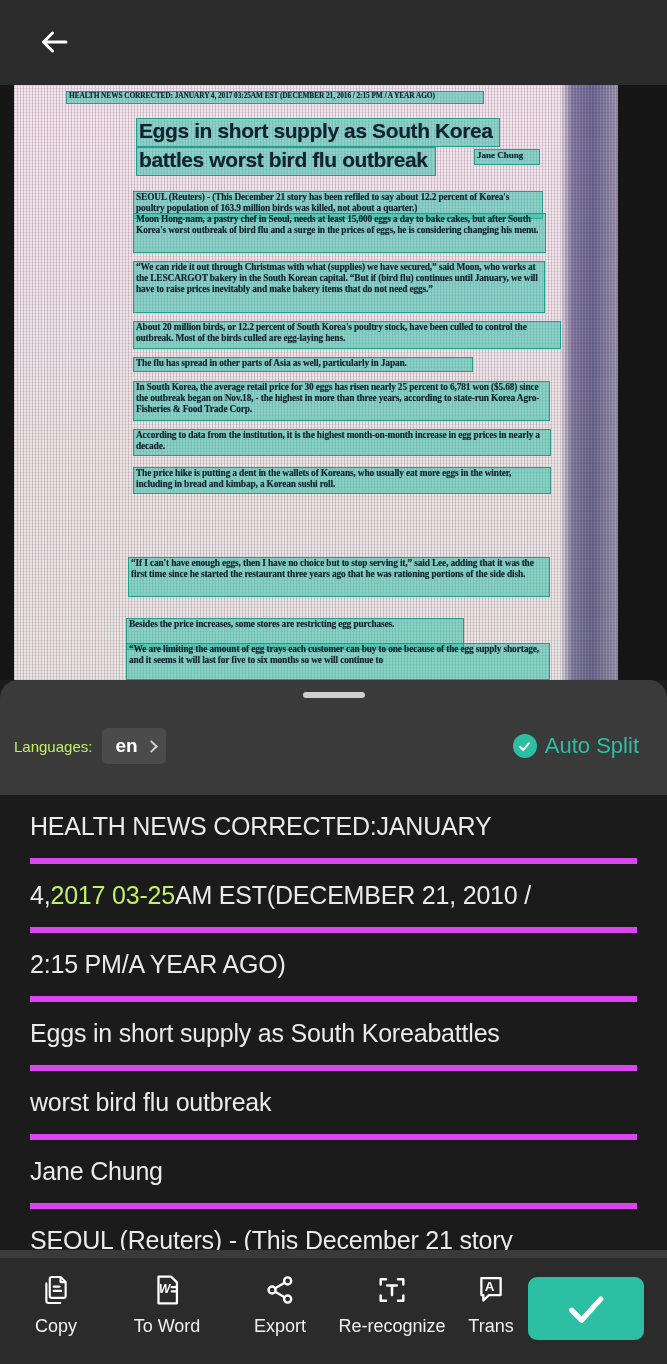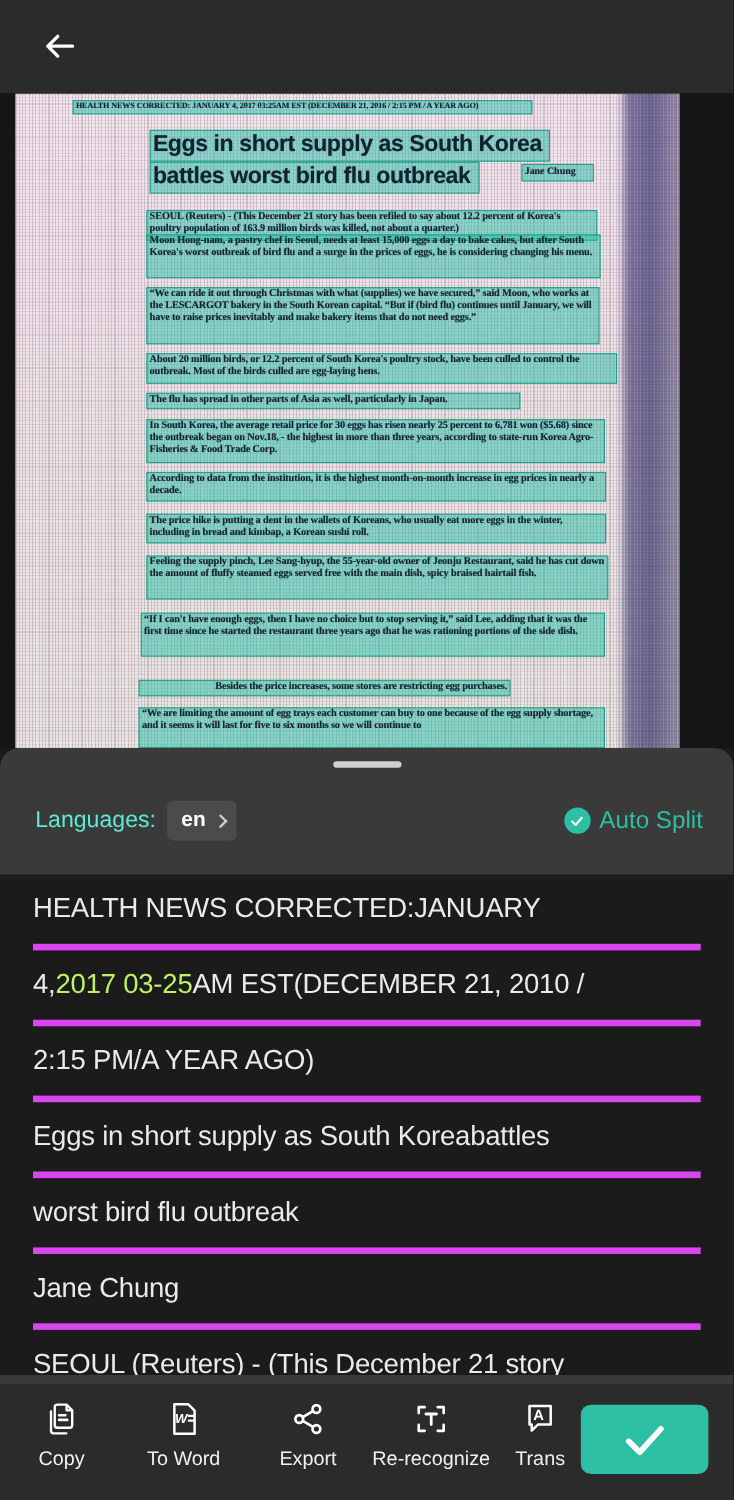--- a/index.html
+++ b/index.html
@@ -105,23 +105,23 @@
     border-radius: 3px;
     background: #cfcfcf;
     cursor: grab;
   }
   .langrow {
     position: absolute; left: 0; top: 28px;
     width: 667px; height: 76px;
     display: flex; align-items: center;
   }
   .lang-label {
-    margin-left: 32px;
-    color: #5eead4;
-    font-size: 21px;
+    margin-left: 14px;
+    color: #bef264;
+    font-size: 15px;
   }
   .lang-chip {
     margin-left: 10px;
     background: #4b4b4b;
     border-radius: 5px;
     padding: 7px 10px 7px 13px;
     display: flex; align-items: center; gap: 9px;
     cursor: pointer;
   }
   .lang-chip .code { color: #fff; font-size: 19px; font-weight: 700; }
@@ -229,25 +229,24 @@
     <div class="ocr body" style="left:133px; top:236px; width:428px; height:28px;">About 20 million birds, or 12.2 percent of South Korea's poultry stock, have been culled to control the outbreak. Most of the birds culled are egg-laying hens.</div>
 
     <div class="ocr body" style="left:133px; top:272px; width:340px; height:15px;">The flu has spread in other parts of Asia as well, particularly in Japan.</div>
 
     <div class="ocr body" style="left:133px; top:296px; width:417px; height:40px;">In South Korea, the average retail price for 30 eggs has risen nearly 25 percent to 6,781 won ($5.68) since the outbreak began on Nov.18, - the highest in more than three years, according to state-run Korea Agro-Fisheries &amp; Food Trade Corp.</div>
 
     <div class="ocr body" style="left:133px; top:344px; width:418px; height:27px;">According to data from the institution, it is the highest month-on-month increase in egg prices in nearly a decade.</div>
 
     <div class="ocr body" style="left:133px; top:382px; width:418px; height:27px;">The price hike is putting a dent in the wallets of Koreans, who usually eat more eggs in the winter, including in bread and kimbap, a Korean sushi roll.</div>
 
-    <div class="ocr body" style="left:133px; top:420px; width:420px; height:40px;">Feeling the supply pinch, Lee Sang-hyup, the 55-year-old owner of Jeonju Restaurant, said he has cut down the amount of fluffy steamed eggs served free with the main dish, spicy braised hairtail fish.</div>
 
     <div class="ocr body" style="left:128px; top:472px; width:422px; height:40px;">“If I can't have enough eggs, then I have no choice but to stop serving it,” said Lee, adding that it was the first time since he started the restaurant three years ago that he was rationing portions of the side dish.</div>
 
-    <div class="ocr body" style="left:126px; top:533px; width:338px; height:15px;text-align:right;">Besides the price increases, some stores are restricting egg purchases.</div>
+    <div class="ocr body" style="left:126px; top:533px; width:338px; height:32px;">Besides the price increases, some stores are restricting egg purchases.</div>
 
     <div class="ocr body clip" style="left:126px; top:558px; width:424px; height:37px;">“We are limiting the amount of egg trays each customer can buy to one because of the egg supply shortage, and it seems it will last for five to six months so we will continue to</div>
 
   </div>
 
   <div class="sheet">
 
     <div class="grabber"></div>
 
     <div class="langrow">

